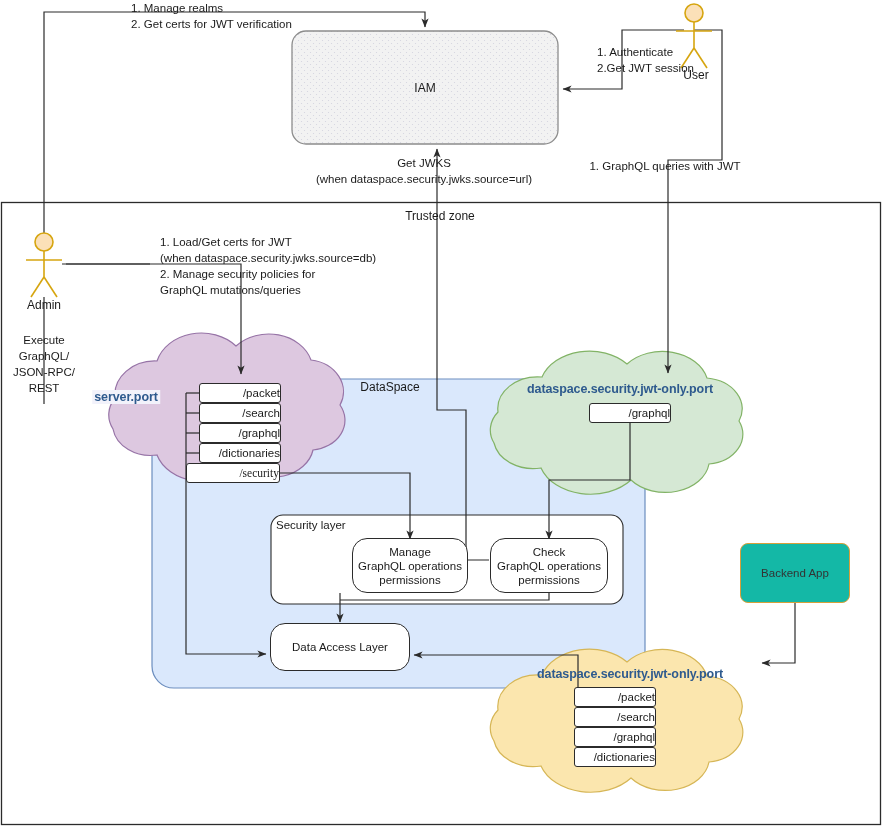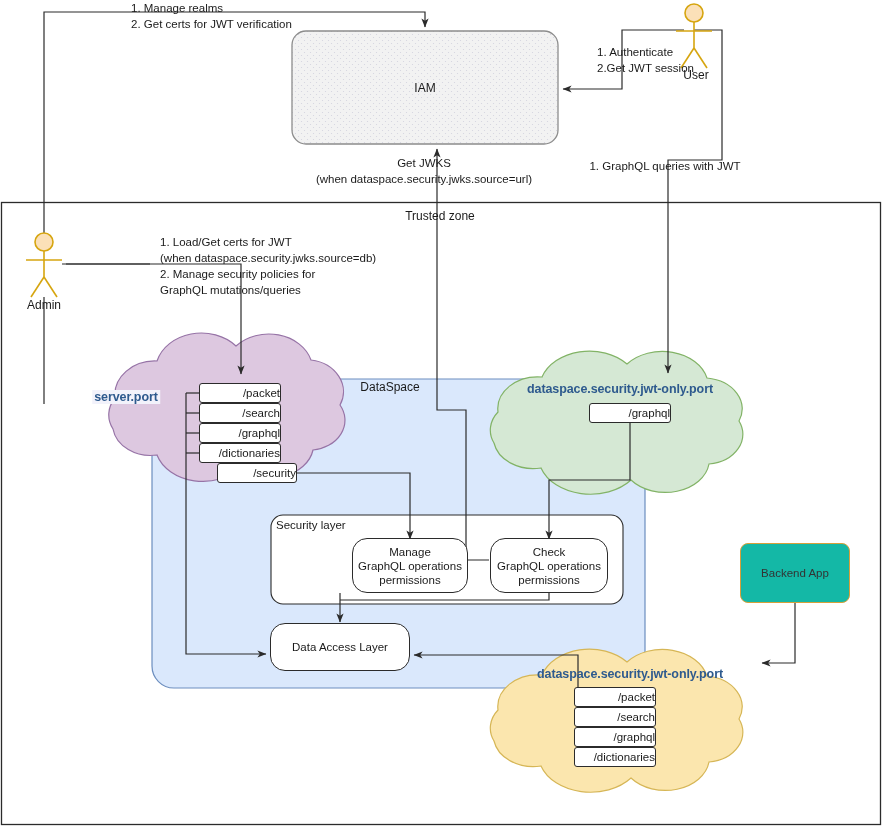--- a/index.html
+++ b/index.html
@@ -247,32 +247,36 @@
   <div class="lbl ctr" style="left:424px; top:155px;">Get JWKS
 (when dataspace.security.jwks.source=url)</div>
 
   <div class="lbl ctr" style="left:665px; top:158px;">1. GraphQL queries with JWT</div>
 
   <div class="lbl lft" style="left:160px; top:234px;">1. Load/Get certs for JWT
 (when dataspace.security.jwks.source=db)
 2. Manage security policies for
 GraphQL mutations/queries</div>
 
+  <div class="lbl ctr" style="left:44px; top:332px;">Execute
+GraphQL/
+JSON-RPC/
+REST</div>
 
   <div class="cloud-title" style="left:126px; top:390px;">
     <span class="srvport-hl">server.port</span>
   </div>
   <div class="cloud-title" style="left:620px; top:382px;">dataspace.security.jwt-only.port</div>
   <div class="cloud-title" style="left:630px; top:667px;">dataspace.security.jwt-only.port</div>
 
   <div class="ep" style="left:199px; top:383px; width:82px;">/packet</div>
   <div class="ep" style="left:199px; top:403px; width:82px;">/search</div>
   <div class="ep" style="left:199px; top:423px; width:82px;">/graphql</div>
   <div class="ep" style="left:199px; top:443px; width:82px;">/dictionaries</div>
-  <div class="ep" style="left:217px; top:463px; width:80px;">/security</div>
+  <div class="ep" style="left:186px; top:463px; width:94px;font-family:Liberation Serif, serif;">/security</div>
 
   <div class="ep" style="left:589px; top:403px; width:82px;">/graphql</div>
 
   <div class="ep" style="left:574px; top:687px; width:82px;">/packet</div>
   <div class="ep" style="left:574px; top:707px; width:82px;">/search</div>
   <div class="ep" style="left:574px; top:727px; width:82px;">/graphql</div>
   <div class="ep" style="left:574px; top:747px; width:82px;">/dictionaries</div>
 
   <div class="seclayer-title" style="left:276px; top:519px;">Security layer</div>
 

